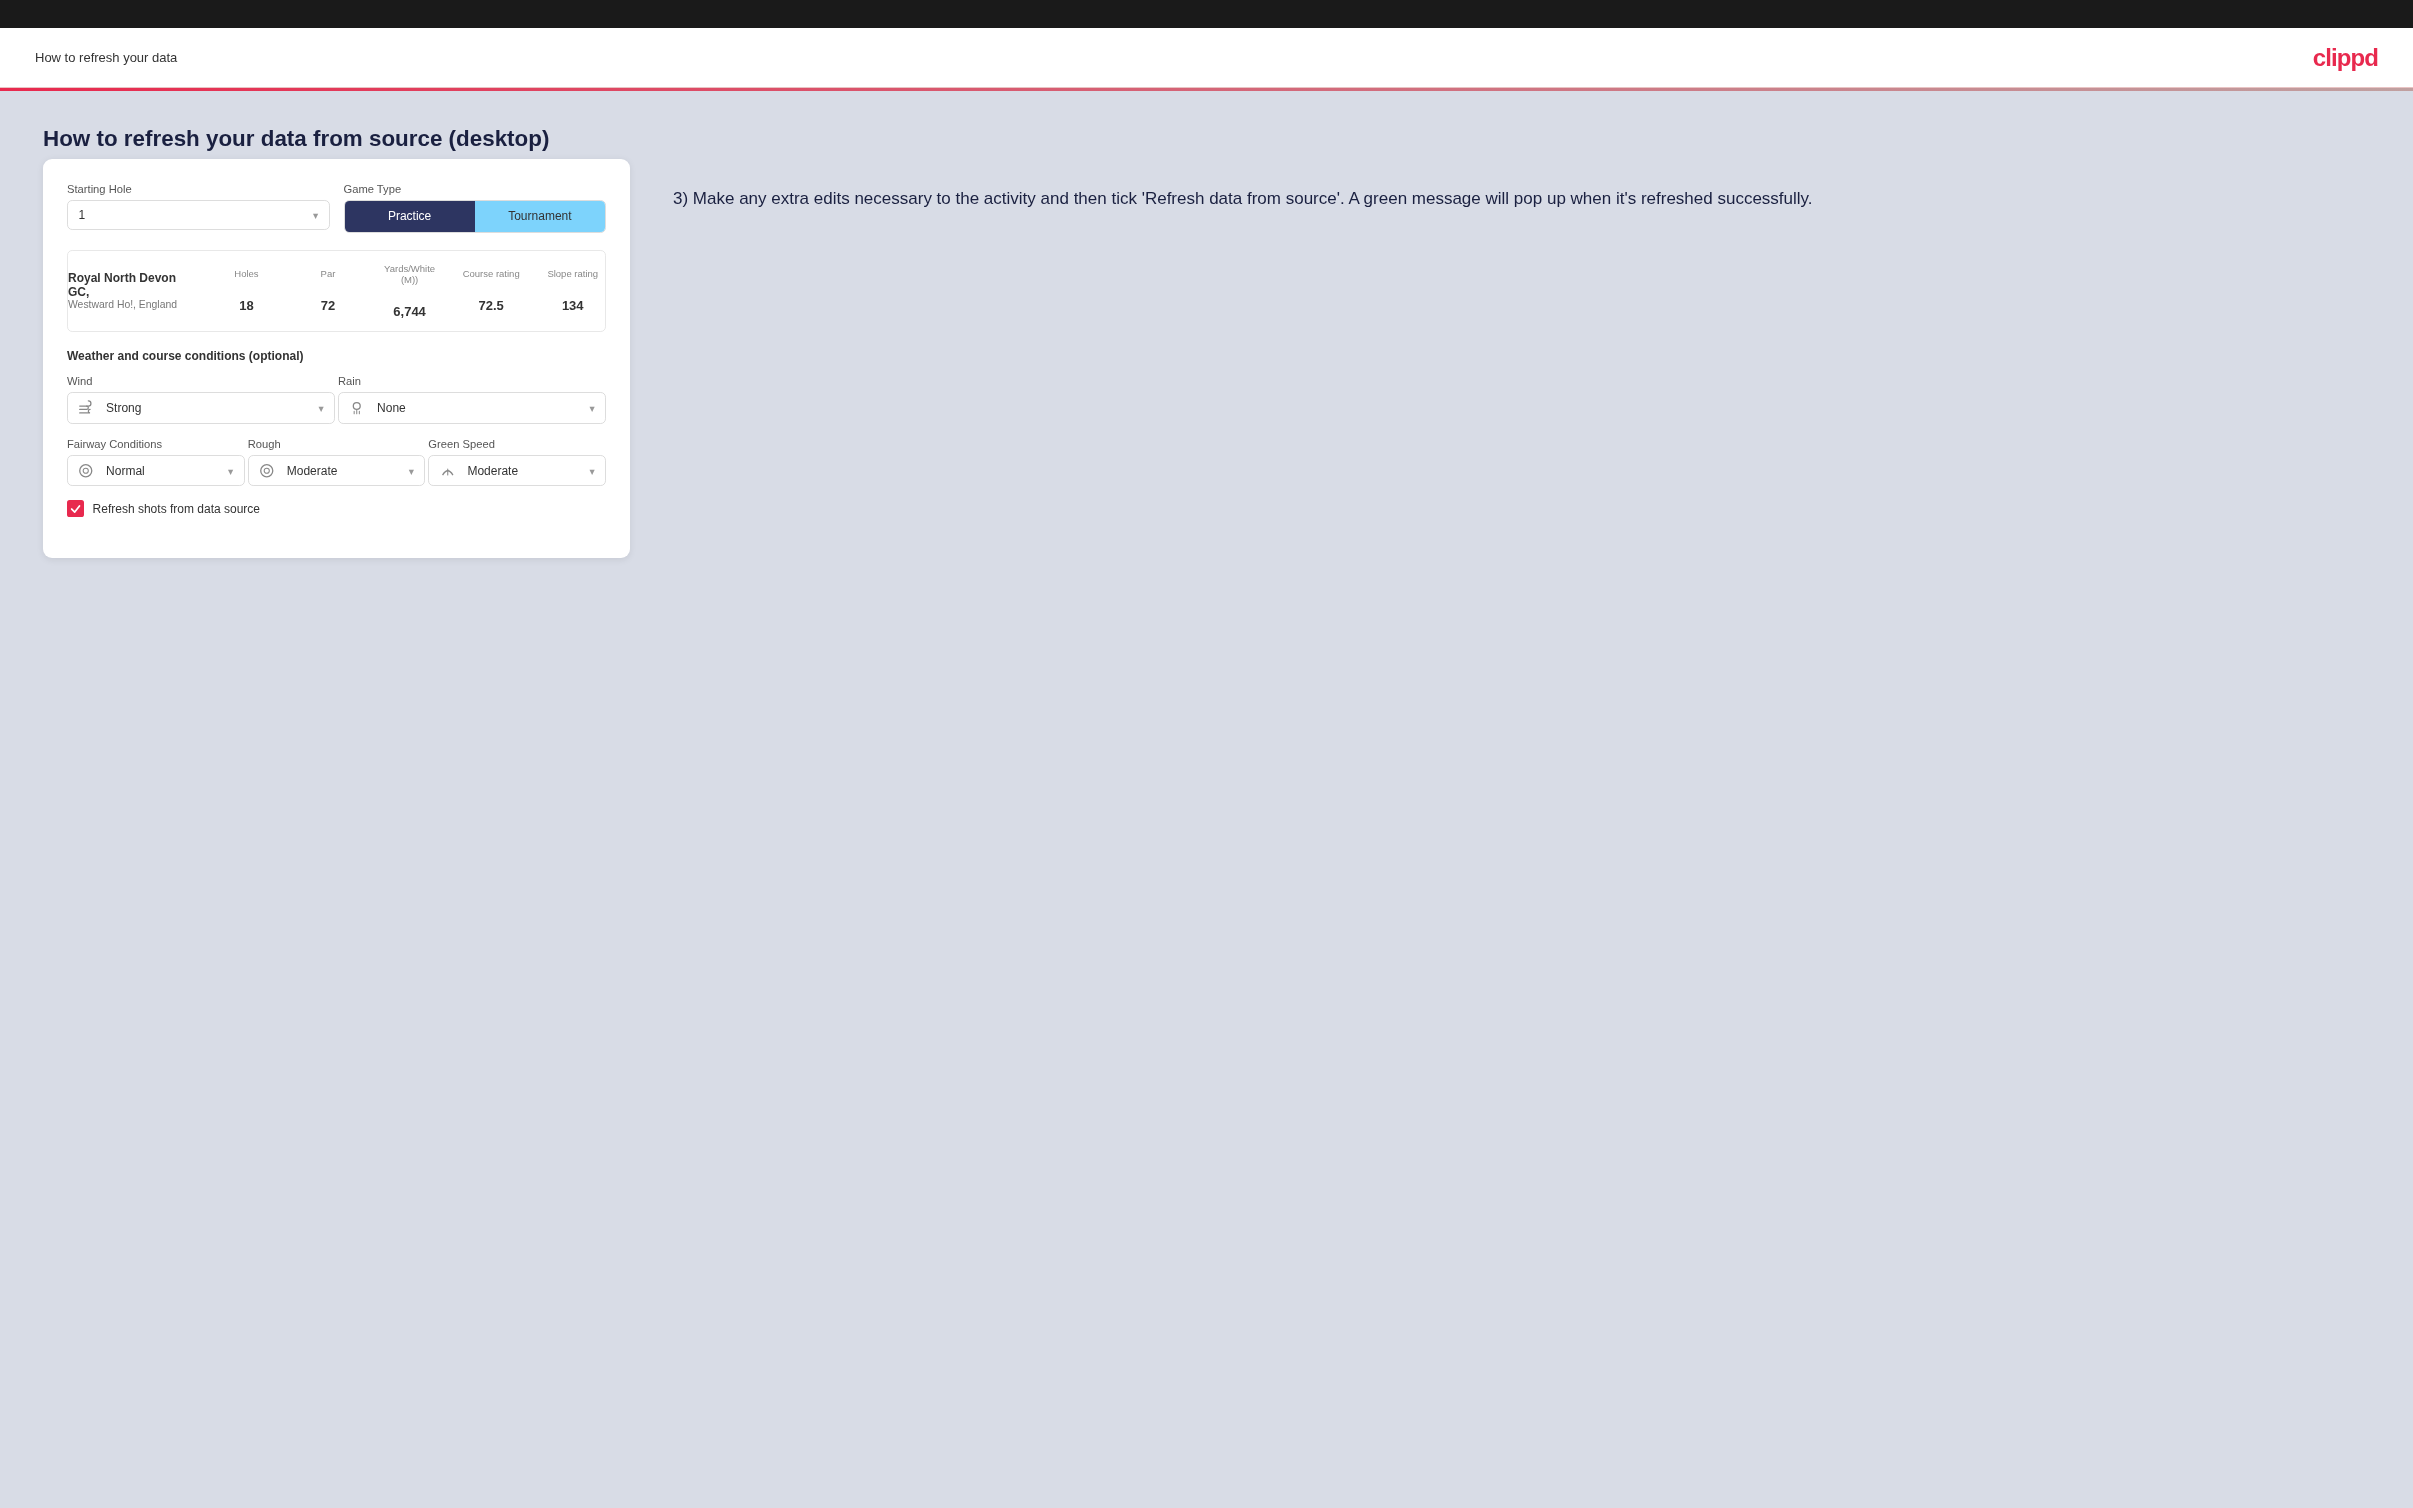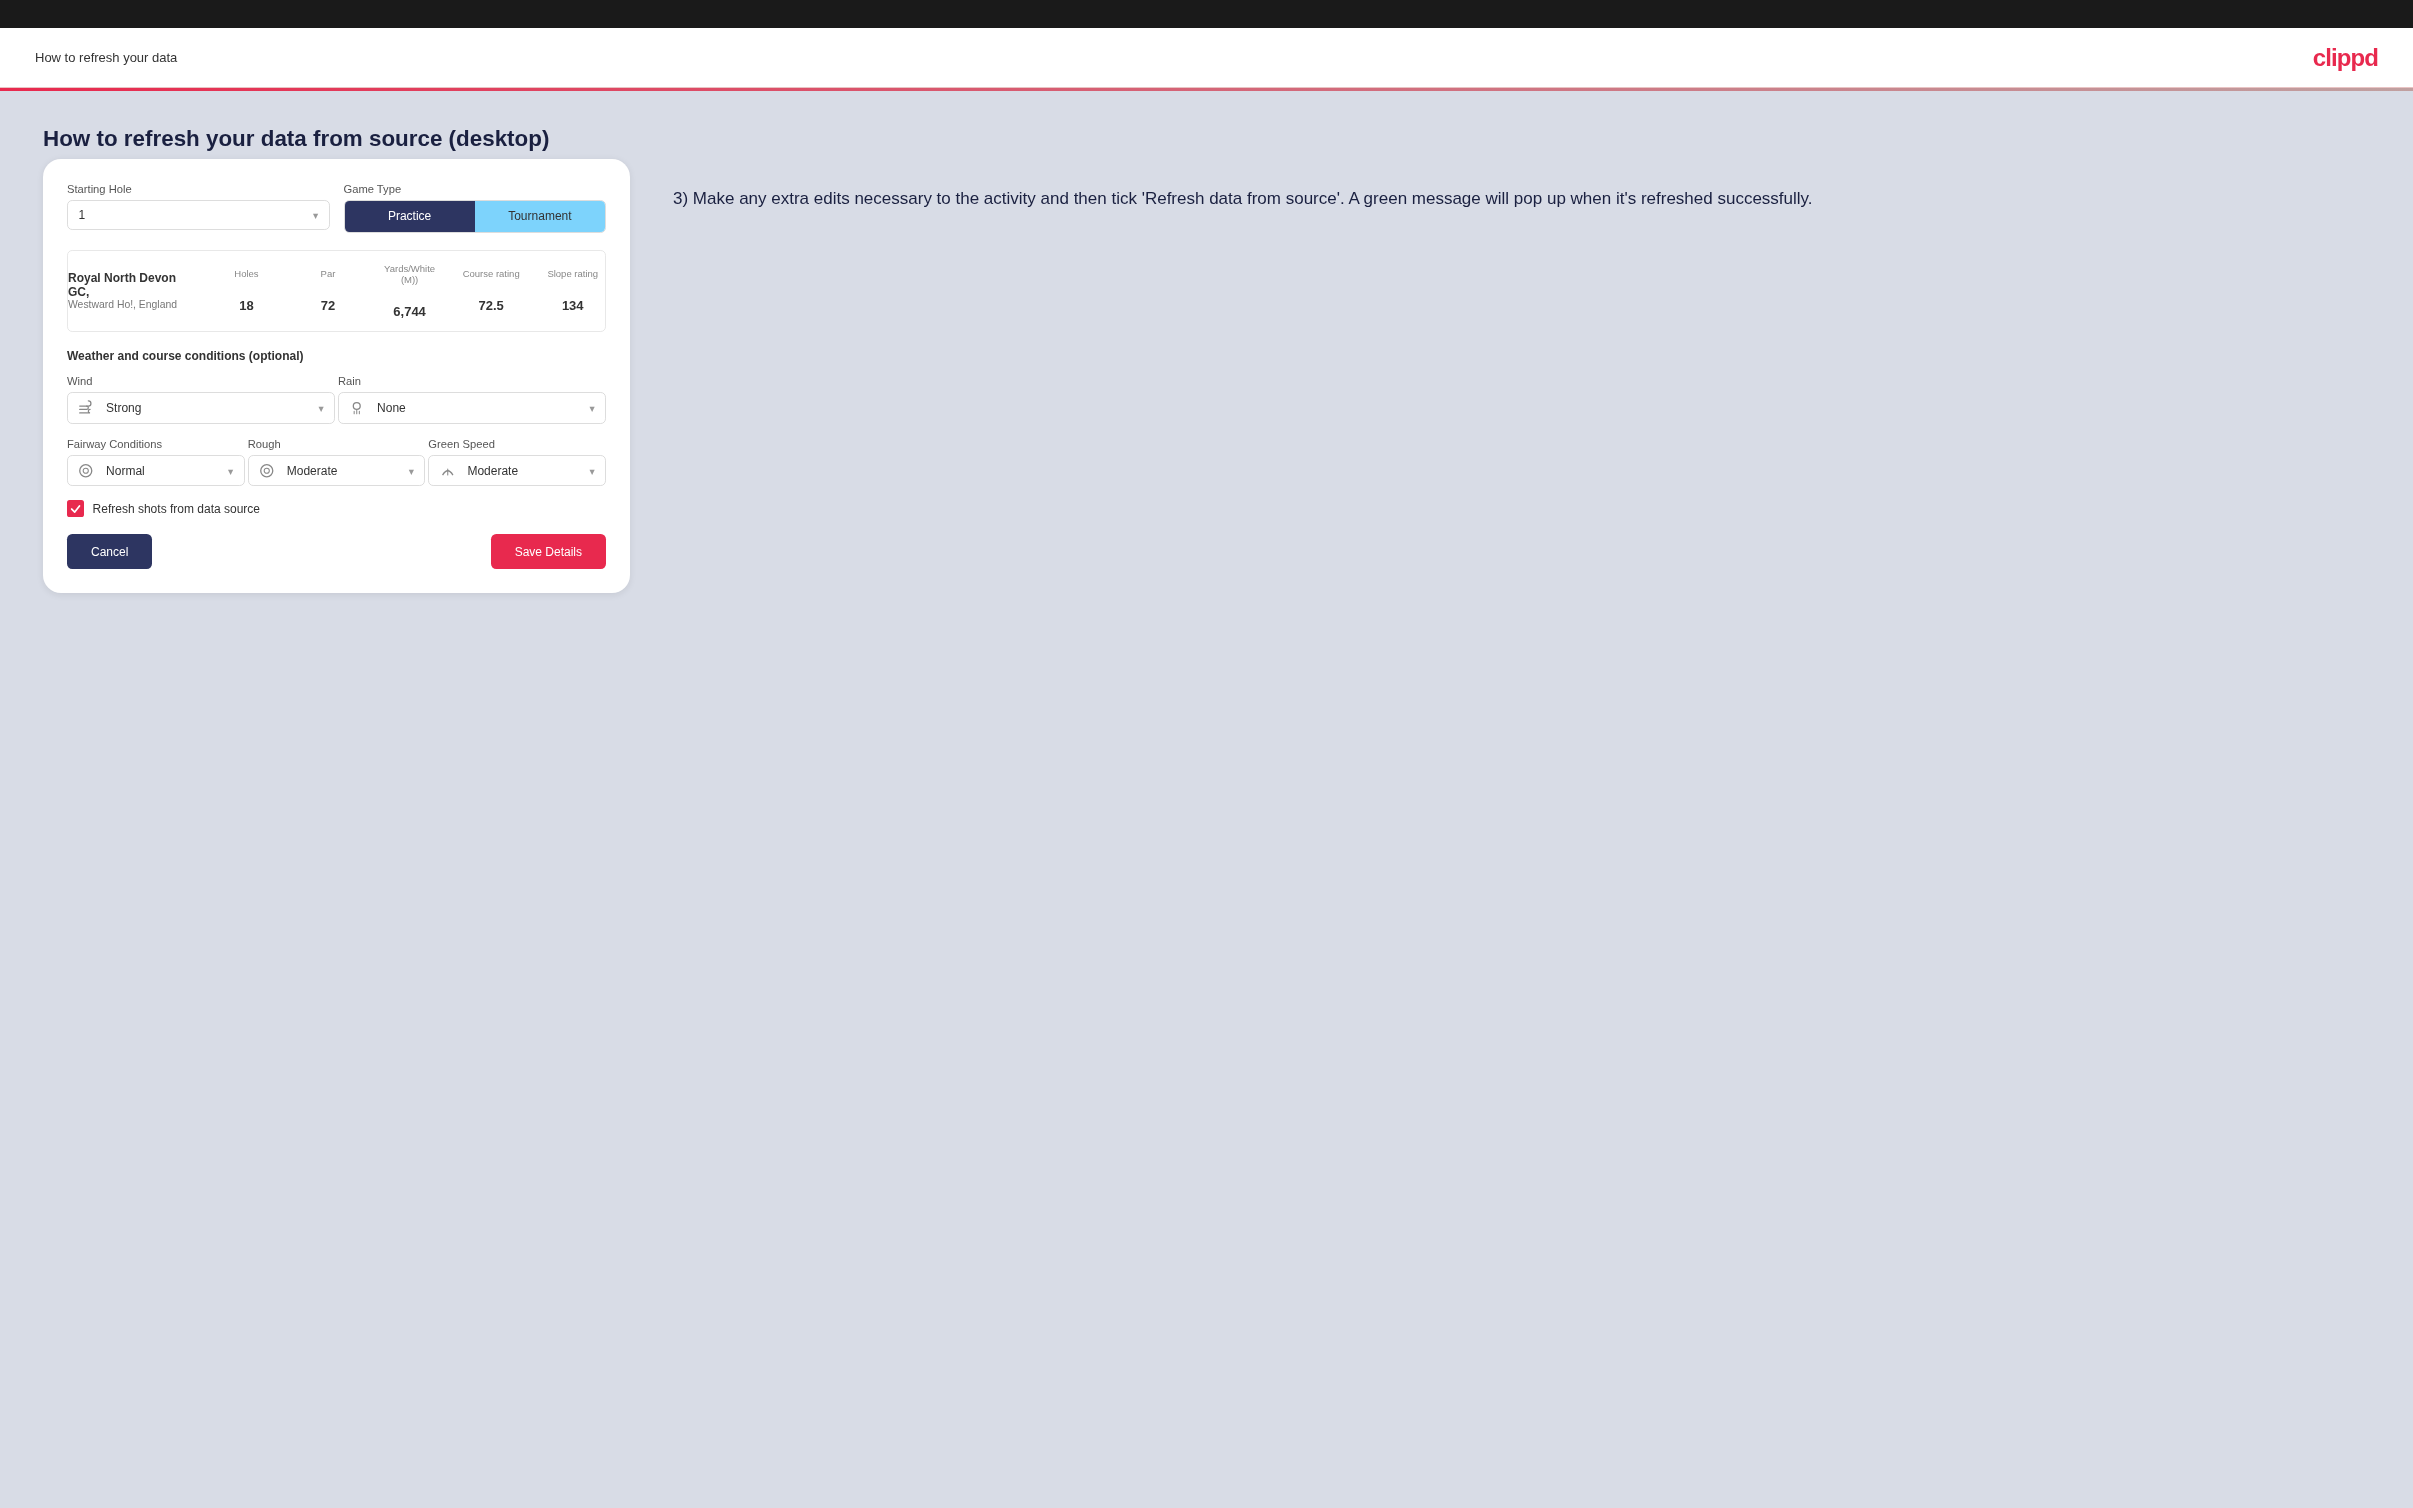--- a/index.html
+++ b/index.html
@@ -61,21 +61,21 @@
     }
 
     .content-row {
       display: flex;
       gap: 43px;
       align-items: flex-start;
     }
 
     .form-card {
       background: #fff;
-      border-radius: 18px;
+      border-radius: 9px;
       padding: 24px;
       width: 587px;
       min-width: 587px;
       box-shadow: 0 1.7px 7px rgba(0,0,0,0.08);
     }
 
     .form-label {
       font-size: 11.2px;
       color: #555;
       margin-bottom: 5.2px;
@@ -432,24 +432,20 @@
 
       <div class="checkbox-row">
         <div class="checkbox-custom">
           <svg viewBox="0 0 13 13" fill="none" xmlns="http://www.w3.org/2000/svg">
             <path d="M2 7L5.5 10.5L11 3.5" stroke="white" stroke-width="2" stroke-linecap="round" stroke-linejoin="round"></path>
           </svg>
         </div>
         <span class="checkbox-label">Refresh shots from data source</span>
       </div>
 
-      <div class="button-row">
-        <button class="btn-cancel">Cancel</button>
-        <button class="btn-save">Save Details</button>
-      </div>
     </div>
 
     <div class="side-text">
       <p>3) Make any extra edits necessary to the activity and then tick 'Refresh data from source'. A green message will pop up when it's refreshed successfully.</p>
     </div>
   </div>
 </div>
 
 
 </body></html>

